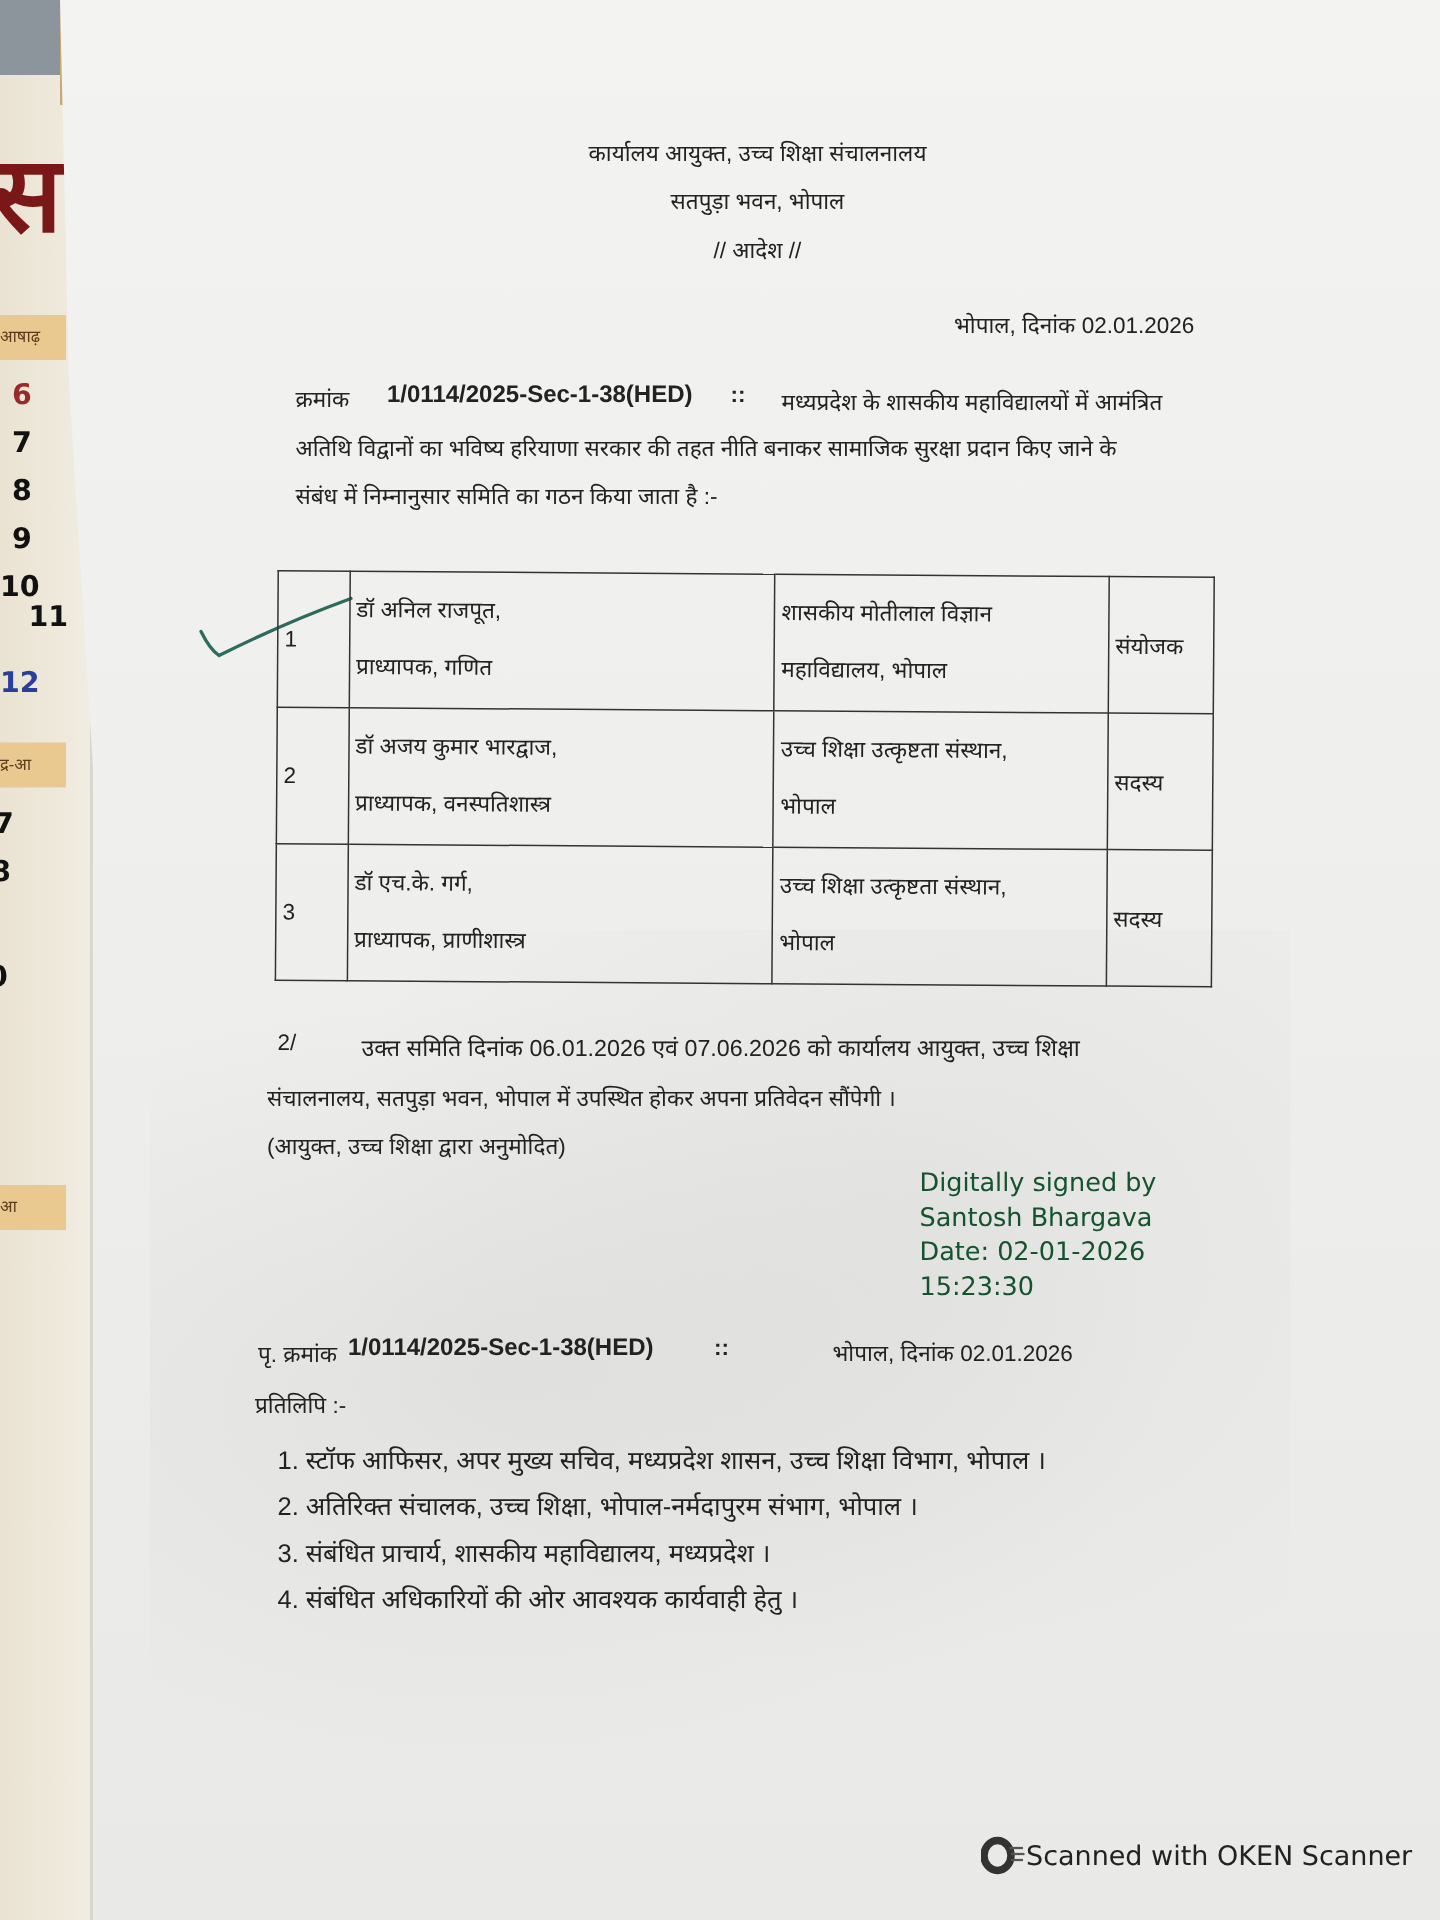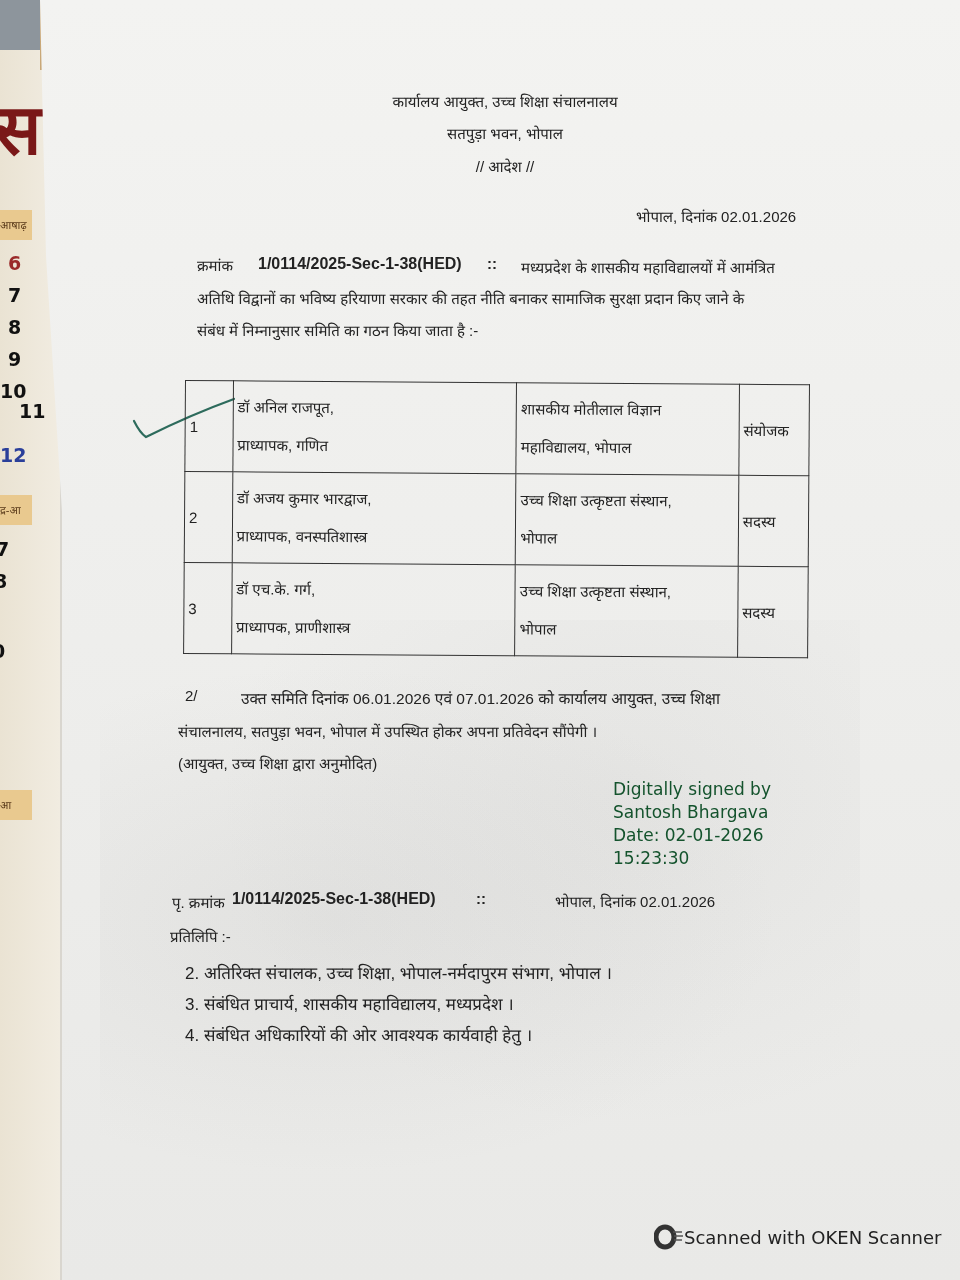--- a/index.html
+++ b/index.html
@@ -10,21 +10,21 @@
     color: #222;
   }
   
   .calendar {
     position: absolute; left: 0; top: 0; width: 60px; height: 1280px;
     background: linear-gradient(90deg, #eae3d3 0%, #f1ece1 100%);
   }
   .cal-top { position:absolute; left:0; top:0; width:40px; height:50px; background:#8d959c; }
   .cal-wood { position:absolute; left:40px; top:0; width:20px; height:70px; background:#c9a878; }
   .cal-big { position:absolute; left:-6px; top:95px; font-size:70px; font-weight:bold; color:#7a1818; line-height:1; font-family:"DejaVu Sans", sans-serif; }
-  .cal-band { position:absolute; left:0; width:32px; height:30px; background:#e9c98f; font-size:11px; color:#5a3a1a; line-height:30px; overflow:hidden; white-space:nowrap; }
+  .cal-band { position:absolute; left:0; width:44px; height:30px; background:#e9c98f; font-size:11px; color:#5a3a1a; line-height:30px; overflow:hidden; white-space:nowrap; }
   .cal-num { position:absolute; left:8px; font-size:19px; font-weight:bold; color:#111; font-family:"DejaVu Sans", sans-serif; }
   .cal-num.red { color:#9a2a2a; }
   .cal-num.blue { color:#2a3f9a; }
 
   .paper {
     position: absolute; left: 40px; top: 0; width: 920px; height: 1280px;
     background: linear-gradient(180deg, #f3f3f1 0%, #eeeeec 50%, #e9e9e7 100%);
     clip-path: polygon(0 0, 100% 0, 100% 100%, 22px 100%, 22px 40%, 6px 20%);
   }
   .speckle {
@@ -139,38 +139,39 @@
     <td class="inst two-line">
       <span>उच्च शिक्षा उत्कृष्टता संस्थान,</span>
       <span>भोपाल</span>
     </td>
     <td class="role">सदस्य</td>
   </tr>
 </tbody>
   </table>
 
 <div class="t" style="left:185px; top:687px;">2/</div>
-<div class="t" style="left:241px; top:687px; font-size:15.5px;">उक्त समिति दिनांक 06.01.2026 एवं 07.01.2026 को कार्यालय आयुक्त, उच्च शिक्षा</div>
+<div class="t" style="left:241px; top:687px; font-size:15.5px;">उक्त समिति दिनांक 06.01.2026 एवं 07.06.2026 को कार्यालय आयुक्त, उच्च शिक्षा</div>
 <div class="t" style="left:178px; top:721px;">संचालनालय, सतपुड़ा भवन, भोपाल में उपस्थित होकर अपना प्रतिवेदन सौंपेगी ।</div>
 <div class="t" style="left:178px; top:753px;">(आयुक्त, उच्च शिक्षा द्वारा अनुमोदित)</div>
 
 <div class="sig">
   <div>Digitally signed by</div>
   <div>Santosh Bhargava</div>
   <div>Date: 02-01-2026</div>
   <div>15:23:30</div>
 </div>
 
 <div class="t" style="left:172px; top:892px;">पृ. क्रमांक</div>
 <div class="t b" style="left:232px; top:890px; font-size:16px;">1/0114/2025-Sec-1-38(HED)</div>
 <div class="t b" style="left:476px; top:890px;">::</div>
 <div class="t" style="left:555px; top:891px;">भोपाल, दिनांक 02.01.2026</div>
 <div class="t" style="left:170px; top:926px;">प्रतिलिपि :-</div>
 
 <div class="cc-list">
+  <div>1.  स्टॉफ आफिसर, अपर मुख्य सचिव, मध्यप्रदेश शासन, उच्च शिक्षा विभाग, भोपाल ।</div>
   <div>2.  अतिरिक्त संचालक, उच्च शिक्षा, भोपाल-नर्मदापुरम संभाग, भोपाल ।</div>
   <div>3.  संबंधित प्राचार्य, शासकीय महाविद्यालय, मध्यप्रदेश ।</div>
   <div>4.  संबंधित अधिकारियों की ओर आवश्यक कार्यवाही हेतु ।</div>
 </div>
 
 <div class="scanner">
   <svg class="scan-icon" viewBox="0 0 30 26">
     <ellipse cx="11" cy="13" rx="9" ry="10" fill="none" stroke="#333" stroke-width="5"></ellipse>
     <line x1="19" y1="8" x2="28" y2="8" stroke="#555" stroke-width="1.5"></line>
     <line x1="20" y1="12" x2="29" y2="12" stroke="#555" stroke-width="1.5"></line>

